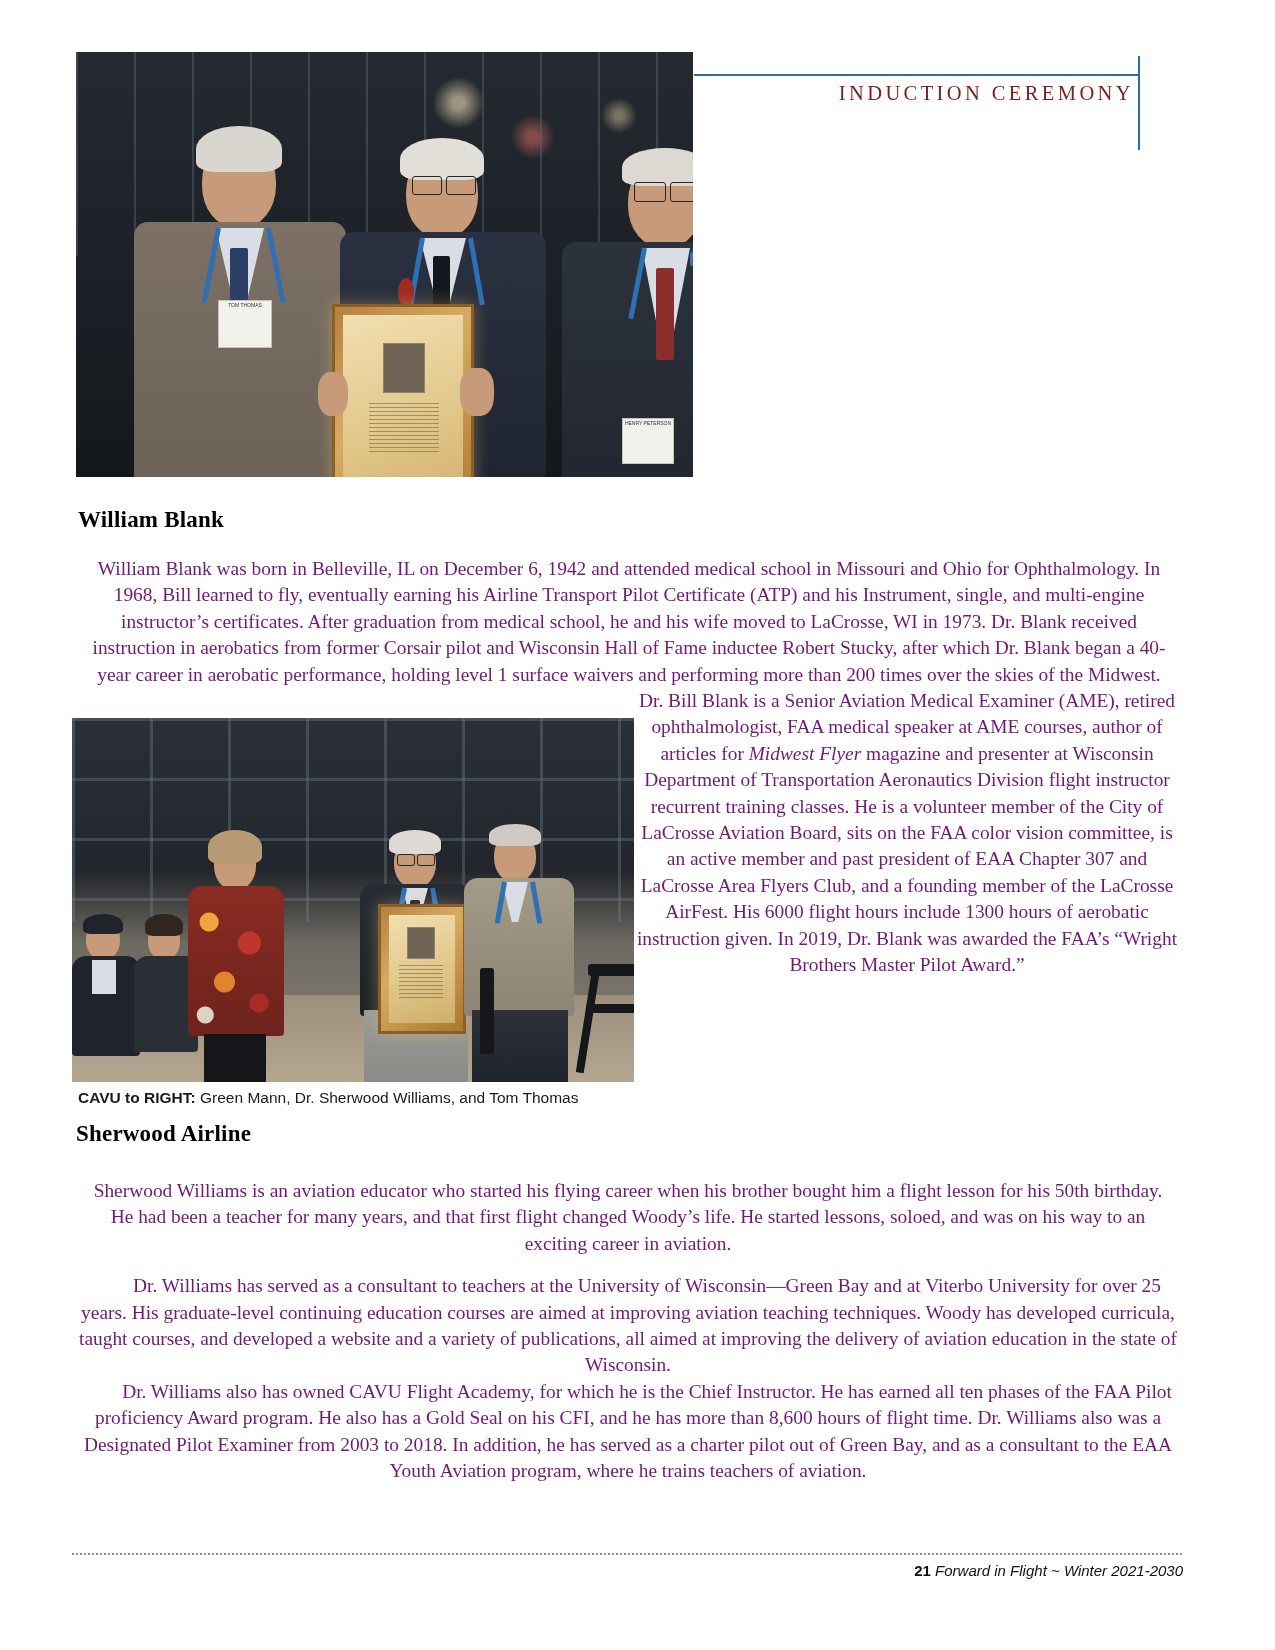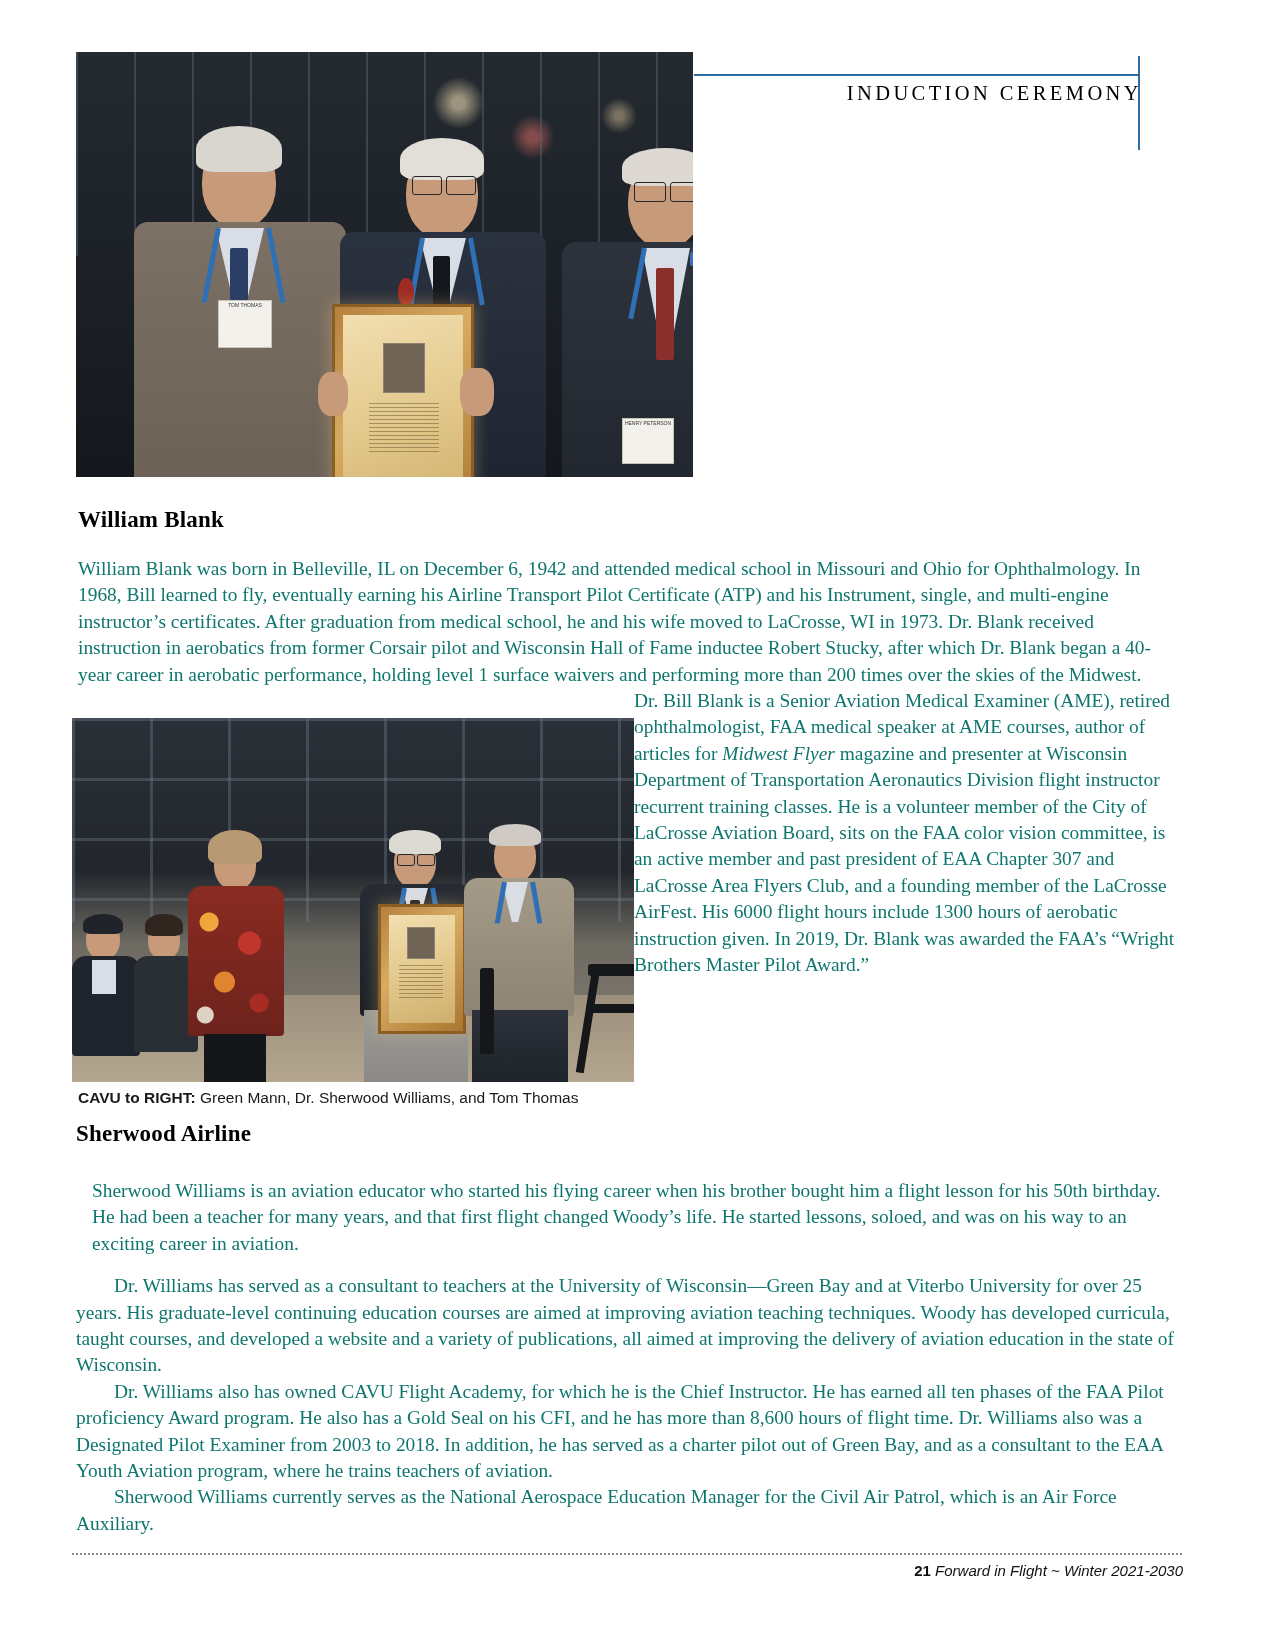--- a/index.html
+++ b/index.html
@@ -42,28 +42,28 @@
   .header-vrule {
     position: absolute;
     left: 444px;
     top: 0px;
     width: 2px;
     height: 94px;
     background: #2e6da4;
   }
   .header-title {
     position: absolute;
-    left: 16px;
+    left: 8px;
     top: 26px;
     width: 432px;
     text-align: right;
     font-family: "Liberation Serif", "DejaVu Serif", serif;
     font-size: 20.5px;
     letter-spacing: 3.4px;
-    color: #000000;
+    color: #7f1d1d;
     white-space: nowrap;
   }
 
   
   .photo {
     position: absolute;
     overflow: hidden;
     background: #1b1f24;
   }
   #photo-top {
@@ -217,22 +217,22 @@
   }
   #heading-blank { left: 78px; top: 507px; }
   #heading-williams { left: 76px; top: 1121px; }
 
   
   .body-text {
     position: absolute;
     font-family: "Liberation Serif", "DejaVu Serif", serif;
     font-size: 19.4px;
     line-height: 26.4px;
-    color: #0f766e;
-    text-align: left;
+    color: #701a75;
+    text-align: center;
   }
   #para-blank-1 {
     left: 78px;
     top: 556px;
     width: 1102px;
   }
   #para-blank-2 {
     left: 78px;
     top: 688px;
     width: 1102px;
@@ -415,21 +415,20 @@
   <div class="caption" id="caption-bottom">
     <span class="lead">CAVU to RIGHT:</span><span>  Green Mann, Dr. Sherwood Williams, and Tom Thomas</span>
   </div>
 
   <div class="person-heading" id="heading-williams">Sherwood Airline</div>
 
   <div class="body-text" id="para-williams">
     <p style="margin:16px;">Sherwood Williams is an aviation educator who started his flying career when his brother bought him a flight lesson for his 50th birthday. He had been a teacher for many years, and that first flight changed Woody’s life. He started lessons, soloed, and was on his way to an exciting career in aviation.</p>
     <p style="margin:0;" class="indent">Dr. Williams has served as a consultant to teachers at the University of Wisconsin—Green Bay and at Viterbo University for over 25 years. His graduate-level continuing education courses are aimed at improving aviation teaching techniques. Woody has developed curricula, taught courses, and developed a website and a variety of publications, all aimed at improving the delivery of aviation education in the state of Wisconsin.</p>
     <p style="margin:0;" class="indent">Dr. Williams also has owned CAVU Flight Academy, for which he is the Chief Instructor. He has earned all ten phases of the FAA Pilot proficiency Award program. He also has a Gold Seal on his CFI, and he has more than 8,600 hours of flight time. Dr. Williams also was a Designated Pilot Examiner from 2003 to 2018. In addition, he has served as a charter pilot out of Green Bay, and as a consultant to the EAA Youth Aviation program, where he trains teachers of aviation.</p>
-    <p style="margin:0;" class="indent">Sherwood Williams currently serves as the National Aerospace Education Manager for the Civil Air Patrol, which is an  Air Force Auxiliary.</p>
   </div>
 
   <div class="footer-rule"></div>
   <div class="footer-text">
     <span class="pagenum">21</span>
     <span class="pubinfo">Forward in Flight ~ Winter 2021-2030</span>
   </div>
 
 </div>
 

